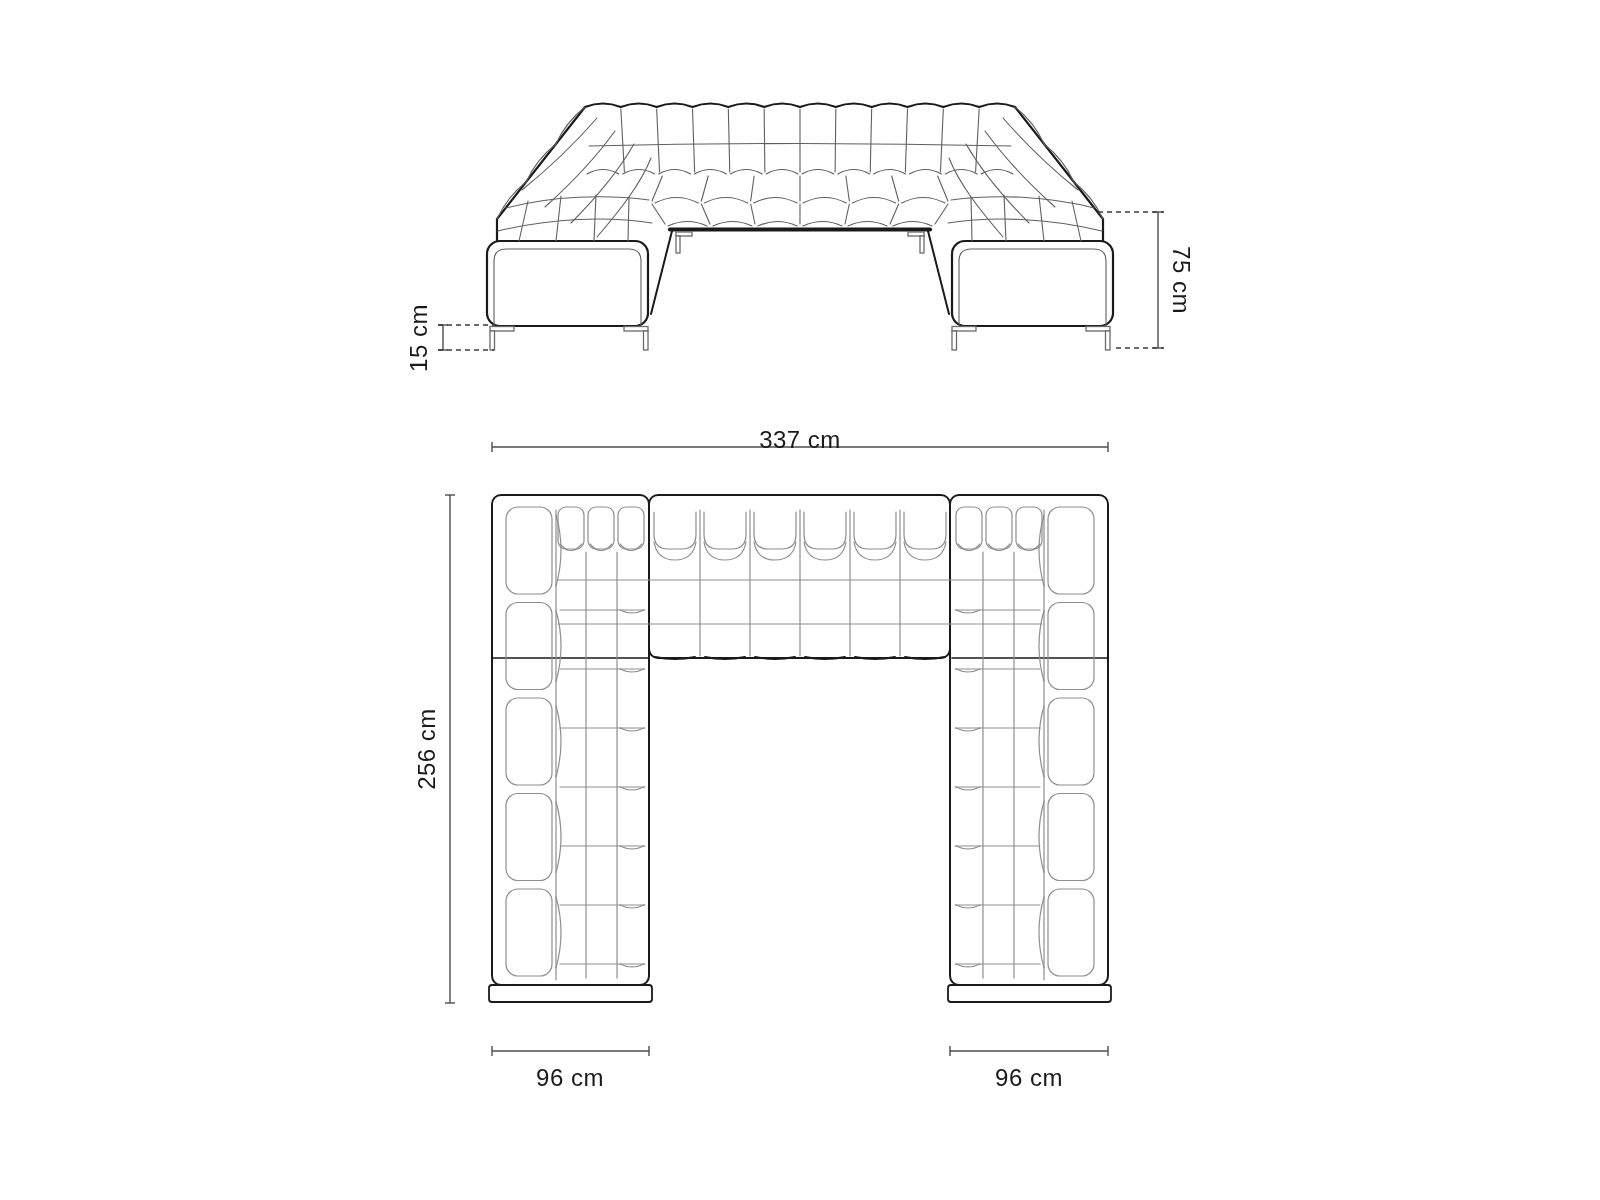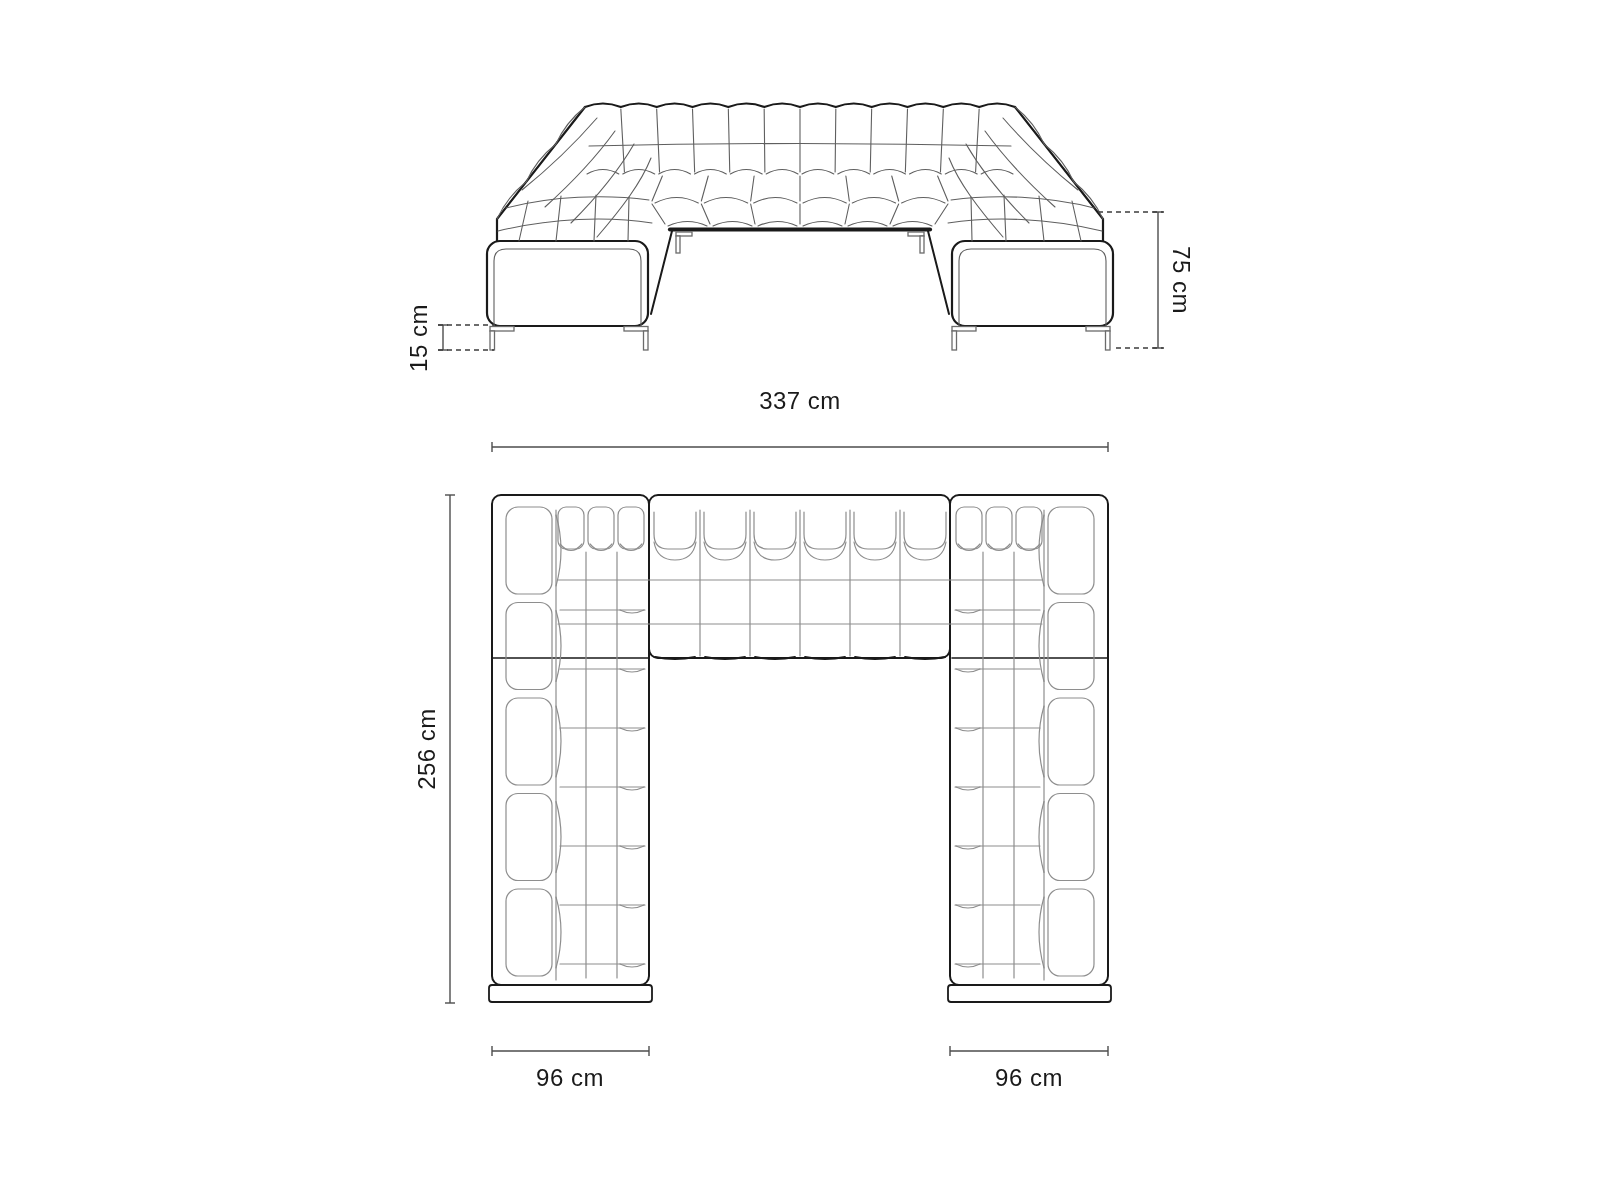--- a/index.html
+++ b/index.html
@@ -265,21 +265,21 @@
         </g>
         <g stroke="#3d3d3d" fill="none" stroke-width="1.4" stroke-dasharray="5 4">
           <line x1="1098" y1="212" x2="1164" y2="212"></line>
           <line x1="1116" y1="348" x2="1164" y2="348"></line>
           <line x1="438" y1="325" x2="494" y2="325"></line>
           <line x1="438" y1="350" x2="494" y2="350"></line>
         </g>
       </g>
   </svg>
 
-  <div class="dim-label" style="left:800px;top:401px;">337 cm</div>
+  <div class="dim-label" style="left:800px;top:440px;">337 cm</div>
 
   <div class="dim-label rot-ccw" style="left:427px;top:749px;">256 cm</div>
 
   <div class="dim-label rot-cw" style="left:1181px;top:280px;">75 cm</div>
 
   <div class="dim-label rot-ccw" style="left:419px;top:338px;">15 cm</div>
 
   <div class="dim-label" style="left:570px;top:1078px;">96 cm</div>
 
   <div class="dim-label" style="left:1029px;top:1078px;">96 cm</div>

